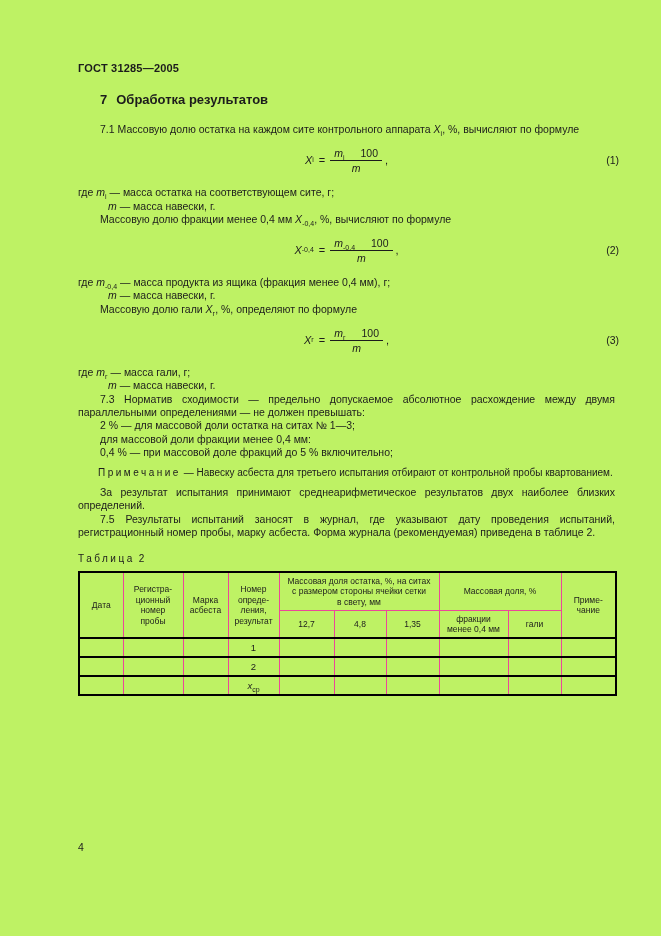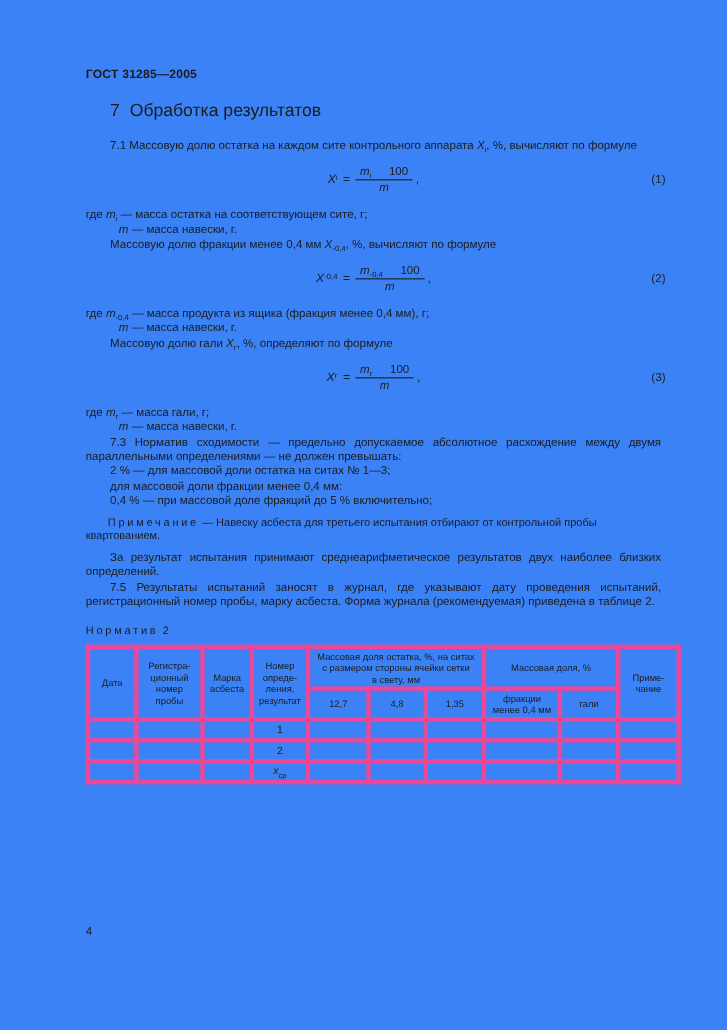--- a/index.html
+++ b/index.html
@@ -1,28 +1,28 @@
 <!DOCTYPE html>
 <html lang="ru"><head>
 <meta charset="utf-8">
 <style>
   * { margin:0; padding:0; box-sizing:border-box; }
   html,body { background:#888; }
   .page {
     width:661px; height:936px;
-    background:#3b82f6;
+    background:#bef264;
     color:#1c1c1c;
     font-family:"Liberation Sans", sans-serif;
     position:relative;
-    padding:62px 60px 0 78px;
+    padding:62px 46px 0 78px;
     overflow:hidden;
     margin:0 auto;
   }
   .doc-code { font-size:11px; font-weight:bold; letter-spacing:.2px; }
-  .section-heading { margin:18px 0 0 22px; font-size:16px; font-weight:normal; }
+  .section-heading { margin:18px 0 0 22px; font-size:13px; font-weight:bold; }
   .section-heading .sec-num { margin-right:9px; }
 
   .body-text { font-size:10.5px; line-height:13.3px; text-align:justify; }
   .indent { text-indent:22px; }
   .var { font-style:italic; }
   sub { font-size:7px; line-height:0; }
 
   .formula { position:relative; display:flex; justify-content:center; align-items:center;
              margin:7px 0 9px; min-height:34px; font-size:11px; }
   .f-body { display:inline-flex; align-items:center; }
@@ -40,21 +40,21 @@
   .note-line { font-size:10px; line-height:12px; margin:8px 0 7px; text-indent:20px; }
   .note-label { letter-spacing:2.5px; }
 
   .table-label { margin:14px 0 7px; font-size:10px; }
   .table-label .tl-word { letter-spacing:2.5px; }
   .table-label .tl-num { margin-left:4px; }
 
   table.journal { border-collapse:collapse; width:537px; table-layout:fixed;
                   font-size:8.5px; line-height:10.5px; text-align:center;
                   border:2px solid #000; }
-  table.journal th, table.journal td { border:4px solid #ec4899; font-weight:normal;
+  table.journal th, table.journal td { border:1px solid #ec4899; font-weight:normal;
                   vertical-align:middle; white-space:pre-line; padding:1px 2px; }
   table.journal thead tr.h1 th { height:38px; }
   table.journal thead tr.h2 th { height:28px; }
   table.journal tbody td { height:19px; border-top:2px solid #000; font-size:9.5px; }
 
   .p76 { margin-top:13px; }
   .page-number { position:absolute; left:78px; top:841px; font-size:10.5px; }
 </style>
 </head>
 <body>
@@ -125,21 +125,21 @@
   <p class="body-text indent">7.3 Норматив сходимости — предельно допускаемое абсолютное расхождение между двумя параллельными определениями — не должен превышать:</p>
   <p class="body-text indent">2 % — для массовой доли остатка на ситах № 1—3;</p>
   <p class="body-text indent">для массовой доли фракции менее 0,4 мм:</p>
   <p class="body-text indent">0,4 % — при массовой доле фракций до 5 % включительно;</p>
 
   <p class="note-line"><span class="note-label">Примечание</span><span> — Навеску асбеста для третьего испытания отбирают от контрольной пробы квартованием.</span></p>
 
   <p class="body-text indent">За результат испытания принимают среднеарифметическое результатов двух наиболее близких определений.</p>
   <p class="body-text indent">7.5 Результаты испытаний заносят в журнал, где указывают дату проведения испытаний, регистрационный номер пробы, марку асбеста. Форма журнала (рекомендуемая) приведена в таблице 2.</p>
 
-  <div class="table-label"><span class="tl-word">Норматив</span><span class="tl-num">2</span></div>
+  <div class="table-label"><span class="tl-word">Таблица</span><span class="tl-num">2</span></div>
 
   <table class="journal">
     <colgroup>
       <col style="width:44px">
         <col style="width:60px">
         <col style="width:45px">
         <col style="width:51px">
       <col style="width:55px">
         <col style="width:52px">
         <col style="width:53px">

